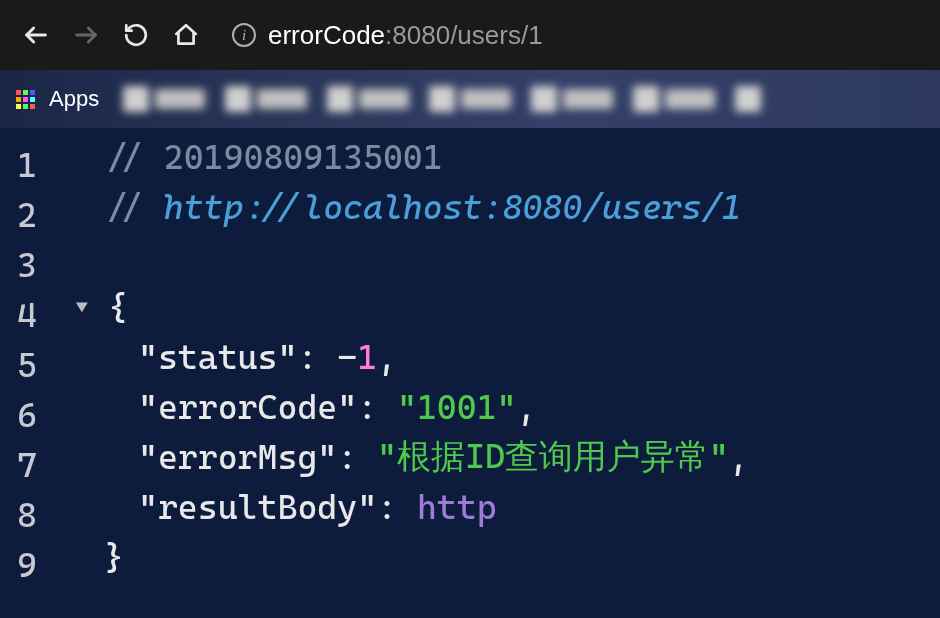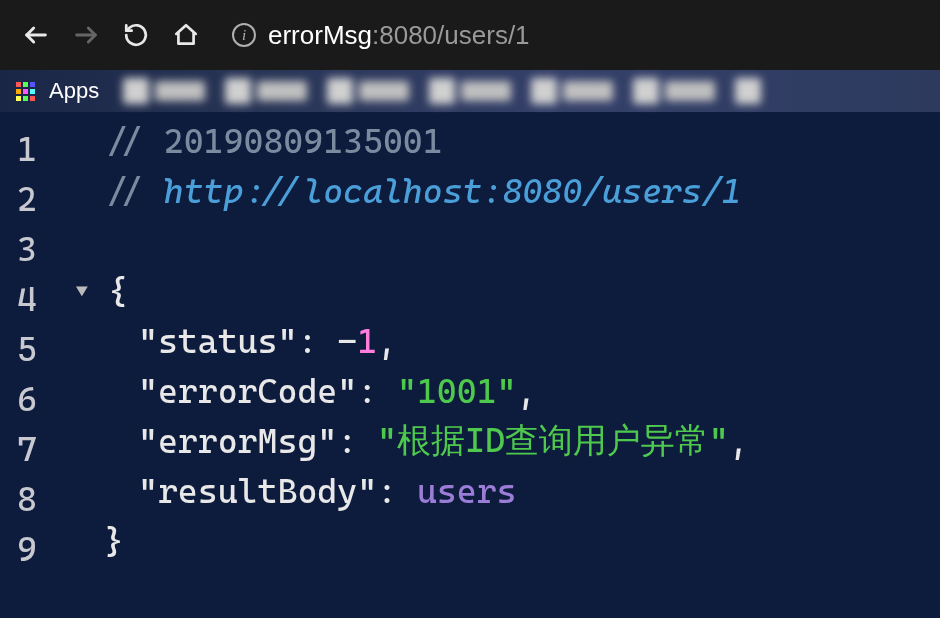--- a/index.html
+++ b/index.html
@@ -56,21 +56,21 @@
     }
     .url-text {
       font-size: 26px;
       font-family: -apple-system, BlinkMacSystemFont, 'Segoe UI', sans-serif;
       color: #9a9a9a;
     }
     .url-host {
       color: #ffffff;
     }
     .bookmarks-bar {
-      height: 42px;
+      height: 58px;
       background: linear-gradient(to right, #1a2646 0%, #2a3658 30%, #35406a 60%, #2d3a5e 100%);
       display: flex;
       align-items: center;
       padding: 0 16px;
       gap: 14px;
       position: relative;
     }
     .apps-icon {
       display: grid;
       grid-template-columns: repeat(3, 5px);
@@ -185,21 +185,21 @@
   </div>
   <div class="nav-btn">
     <svg width="26" height="26" viewBox="0 0 24 24" fill="none" stroke="currentColor" stroke-width="2.5" stroke-linecap="round" stroke-linejoin="round">
         <path d="M3 11l9-8 9 8"></path>
         <path d="M5 10v10h14V10"></path>
       </svg>
   </div>
   <div class="url-bar">
     <div class="info-icon">i</div>
     <div class="url-text">
-      <span class="url-host">errorMsg</span><span>:8080/users/1</span>
+      <span class="url-host">errorCode</span><span>:8080/users/1</span>
     </div>
   </div>
 </div>
 
 <div class="bookmarks-bar">
   <div class="apps-icon">
     <span></span>
       <span></span>
       <span></span>
       <span></span>
@@ -254,16 +254,16 @@
     <div class="line-num">9</div>
   </div>
   <div class="code-area">
     <div class="code-line indent1"><span class="comment">// 20190809135001</span></div>
     <div class="code-line indent1"><span class="comment">// </span><span class="comment-link">http://localhost:8080/users/1</span></div>
     <div class="code-line"></div>
     <div class="code-line indent1"><span class="fold-marker">▼</span><span class="punct">{</span></div>
     <div class="code-line indent2"><span class="key">"status"</span><span class="punct">: </span><span class="punct">-</span><span class="number">1</span><span class="punct">,</span></div>
     <div class="code-line indent2"><span class="key">"errorCode"</span><span class="punct">: </span><span class="string">"1001"</span><span class="punct">,</span></div>
     <div class="code-line indent2"><span class="key">"errorMsg"</span><span class="punct">: </span><span class="string">"根据ID查询用户异常"</span><span class="punct">,</span></div>
-    <div class="code-line indent2"><span class="key">"resultBody"</span><span class="punct">: </span><span class="null">users</span></div>
+    <div class="code-line indent2"><span class="key">"resultBody"</span><span class="punct">: </span><span class="null">http</span></div>
     <div class="code-line indent1"><span class="punct">}</span></div>
   </div>
 </div>
 
 </body></html>

